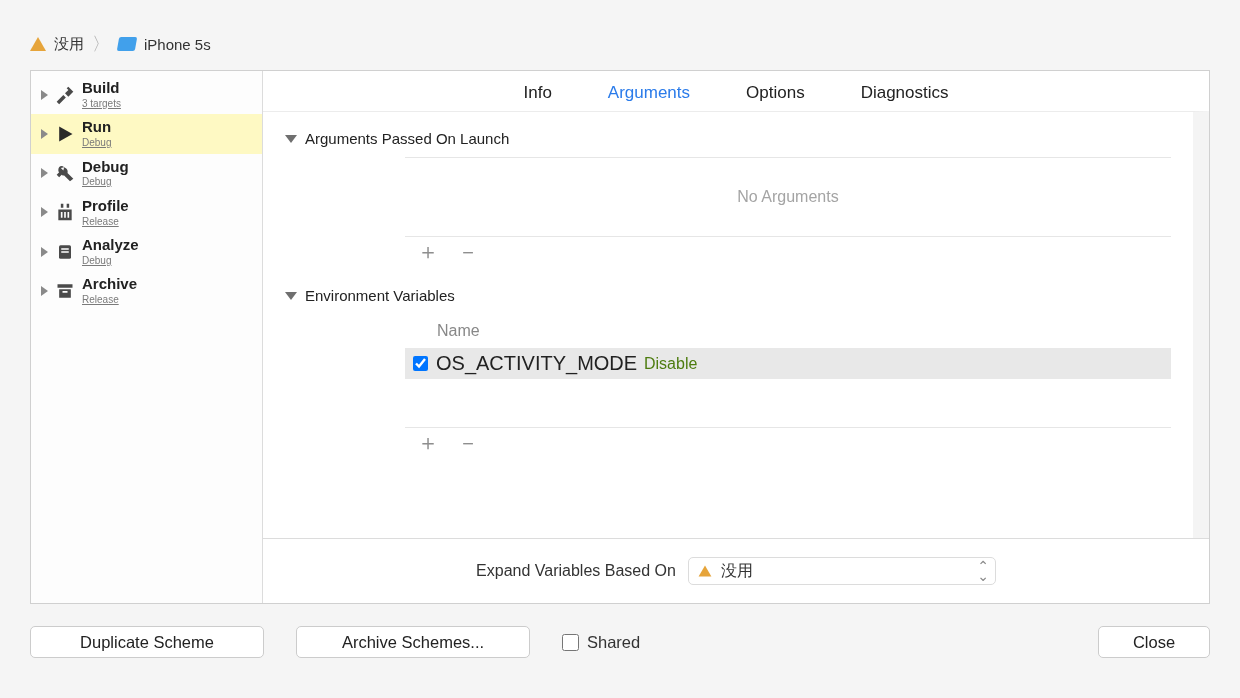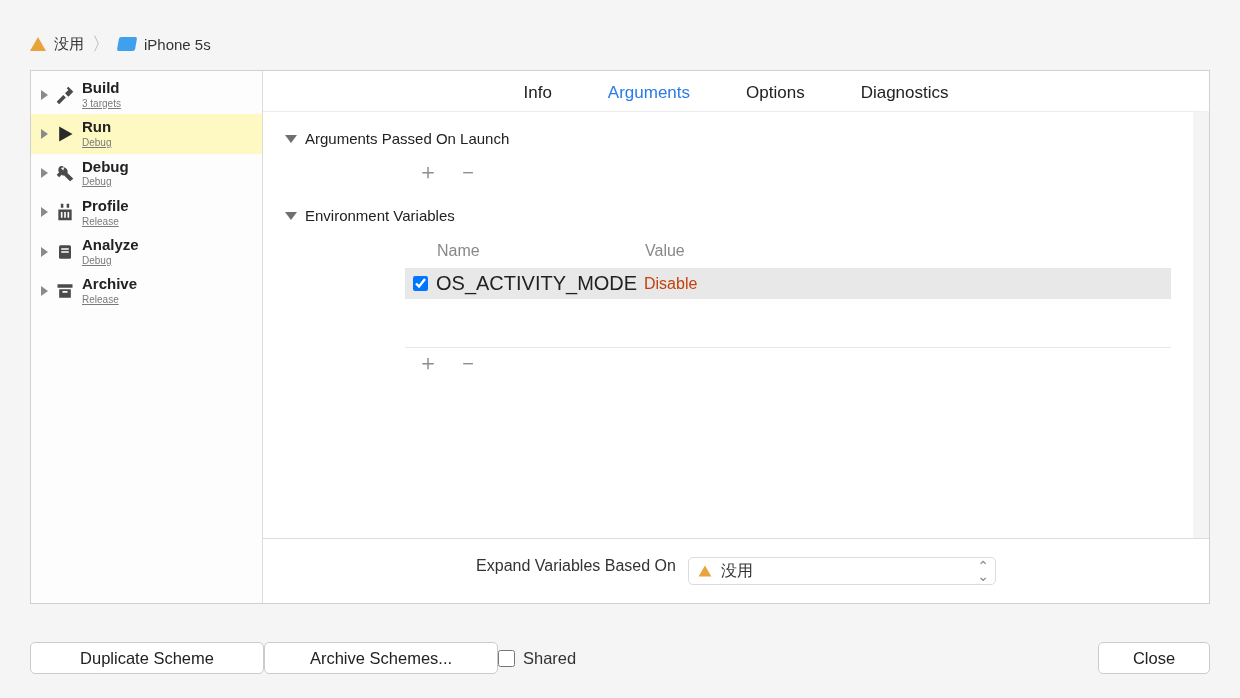--- a/index.html
+++ b/index.html
@@ -129,40 +129,41 @@
 .tbl-header .col-name { flex: 0 0 208px; }
 .tbl-header .col-value { flex: 1; }
 .tbl-row {
   display: flex;
   align-items: center;
   padding: 4px 12px 4px 6px;
   background: #e8e8e8;
 }
 .tbl-row input[type="checkbox"] { margin: 0 8px 0 2px; width: 15px; height: 15px; }
 .tbl-row .col-name { flex: 0 0 208px; font-size: 20px; color: #222; }
-.tbl-row .col-value { flex: 1; font-size: 16px; color: #c2410c; }
+.tbl-row .col-value { flex: 1; font-size: 16px; color: #4d7c0f; }
 
 .addrm {
   display: flex;
   gap: 18px;
   padding: 8px 4px 0 12px;
   margin-left: 120px;
 }
 .icon-btn {
   color: #8e8e8e;
   font-size: 22px;
   line-height: 14px;
   cursor: default;
 }
 
 .dropfooter {
   border-top: 1px solid #dcdcdc;
   padding: 18px 0;
   display: flex;
   justify-content: center;
+  align-items: center;
   gap: 12px;
   font-size: 16px;
   color: #333;
 }
 .select {
   display: flex;
   align-items: center;
   gap: 8px;
   width: 308px;
   height: 28px;
@@ -173,22 +174,22 @@
   position: relative;
 }
 .select-arrows {
   position: absolute; right: 6px; color: #8a8a8a; font-size: 14px; line-height: 10px;
 }
 
 
 .bottom {
   display: flex;
   align-items: center;
-  margin-top: 38px;
-  gap: 0;
+  margin-top: 22px;
+  gap: 32px;
 }
 .btn {
   background: #fff;
   border: 1px solid #ccc;
   border-radius: 5px;
   height: 32px;
   padding: 0 24px;
   font-size: 16.5px;
   color: #222;
   display: flex; align-items: center; justify-content: center;
@@ -313,35 +314,39 @@
         <span class="tab">Diagnostics</span>
       </div>
 
       <div class="content">
 
         <div class="section">
           <div class="section-header">
             <span class="disclosure-down"></span>
             <span class="section-title">Arguments Passed On Launch</span>
           </div>
+          <div class="table-wrap">
+            <div class="table-body">
+              <div class="empty">No Arguments</div>
+            </div>
+          </div>
           <div class="addrm">
             <span class="icon-btn">＋</span>
             <span class="icon-btn">－</span>
           </div>
         </div>
 
         <div class="section">
           <div class="section-header">
             <span class="disclosure-down"></span>
             <span class="section-title">Environment Variables</span>
           </div>
           <div class="table-wrap" style="border-top:none;">
             <div class="tbl-header">
               <span class="col-name">Name</span>
-              <span class="col-value">Value</span>
             </div>
             <div class="tbl-row">
               <input type="checkbox" checked="" style="">
               <span class="col-name">OS_ACTIVITY_MODE</span>
               <span class="col-value">Disable</span>
             </div>
             <div style="height:48px;"></div>
           </div>
           <div class="addrm">
             <span class="icon-btn">＋</span>

